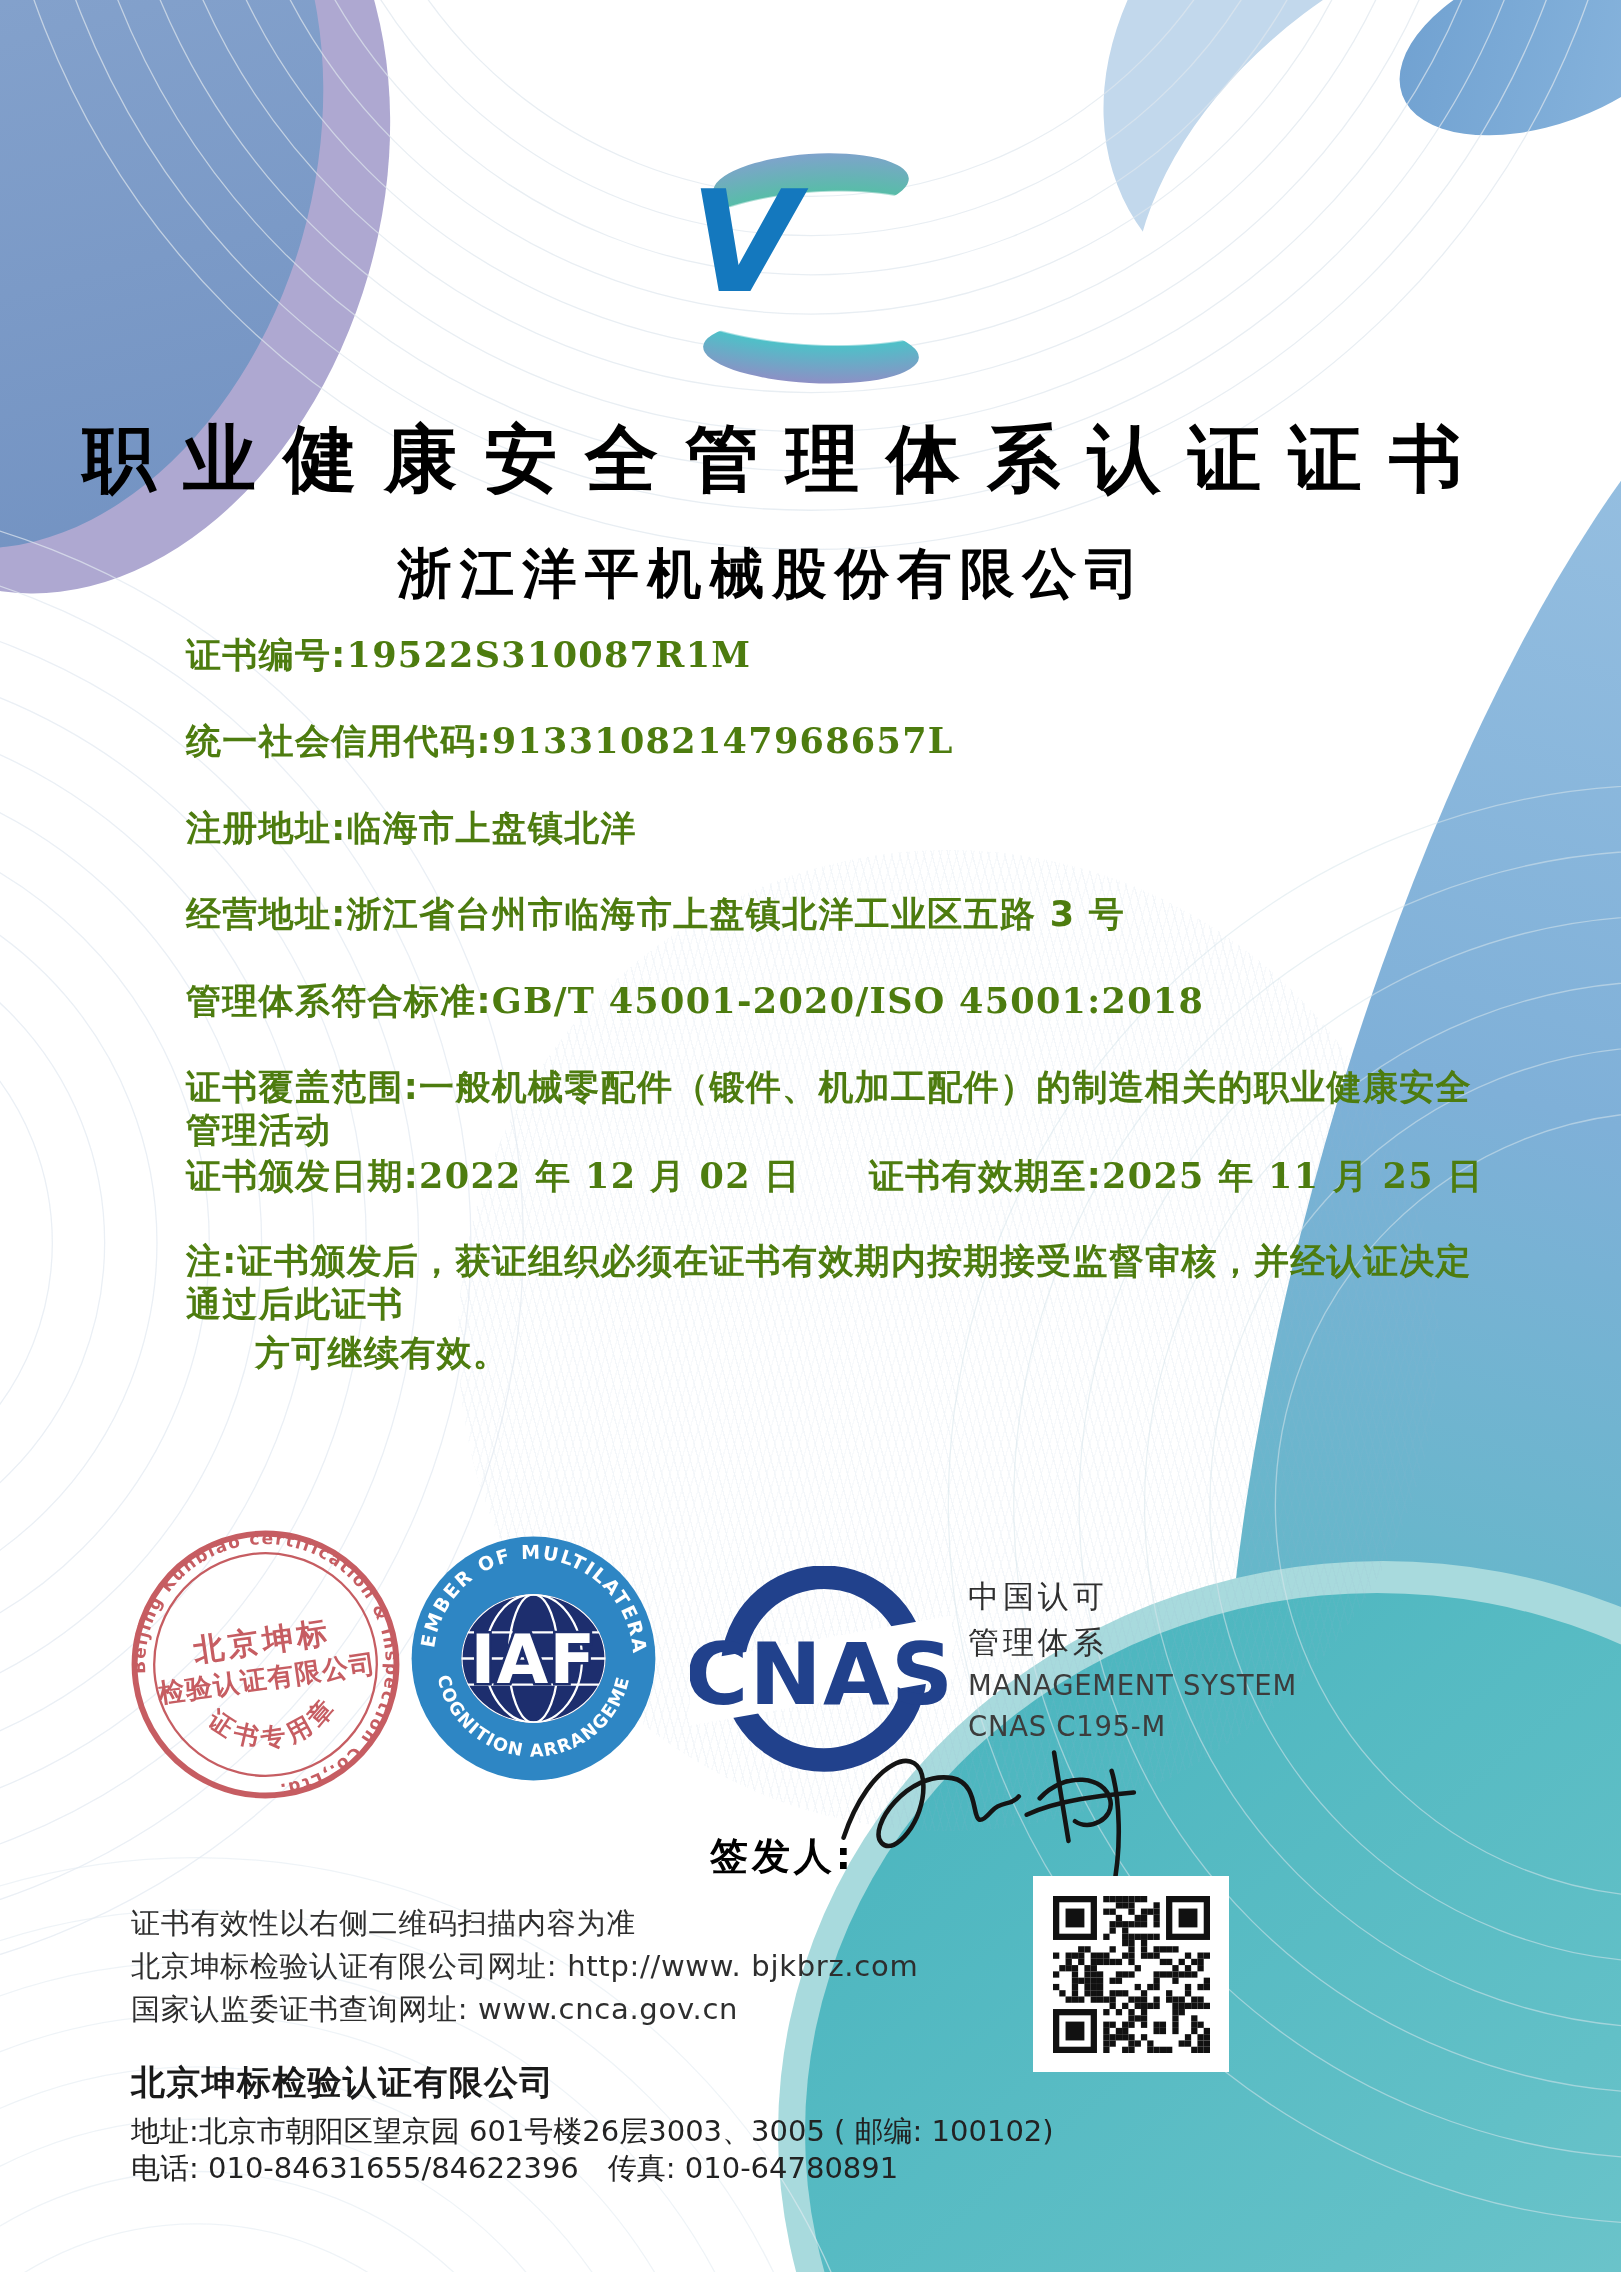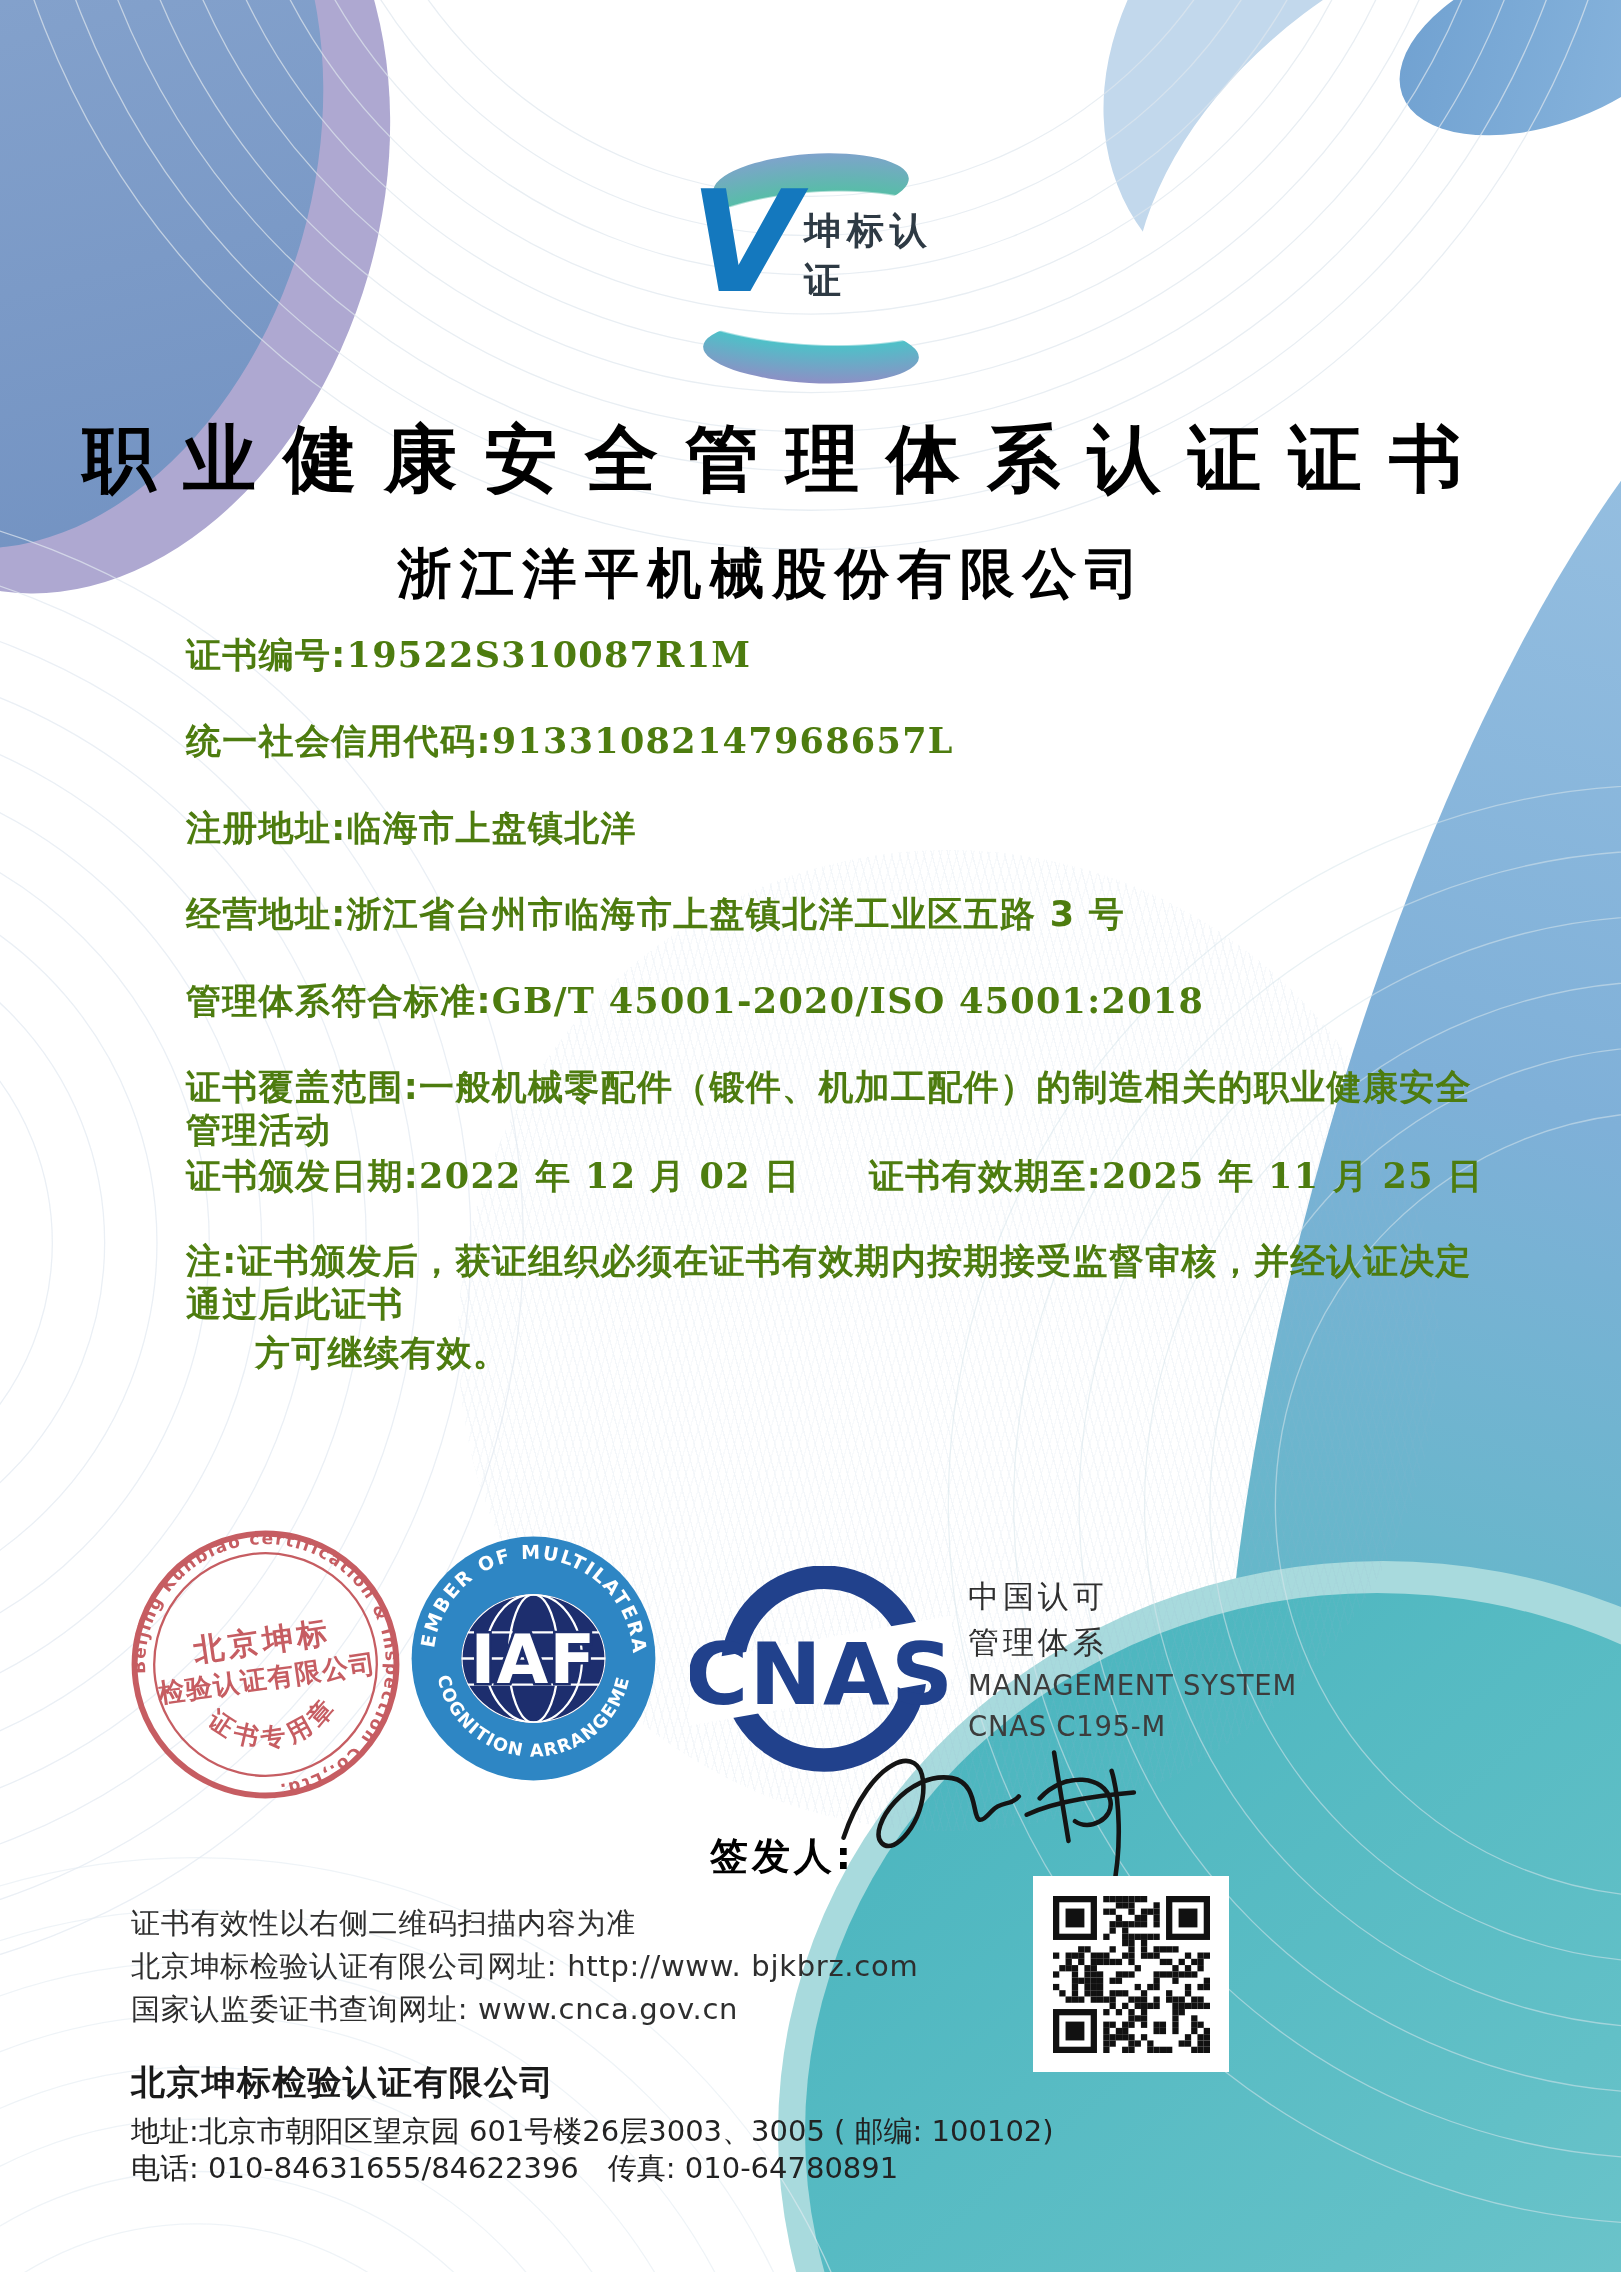--- a/index.html
+++ b/index.html
@@ -139,21 +139,20 @@
       <circle cx="2550" cy="2300" r="800"></circle>
         <circle cx="2550" cy="2300" r="900"></circle>
       <circle cx="2550" cy="2300" r="1000"></circle>
         <circle cx="2550" cy="2300" r="1100"></circle>
     </g>
   </svg>
 
   <div class="logo">
     <div class="sw-top"></div>
     <div class="logo-v">V</div>
-    <div class="logo-cjk">坤标认证</div>
     <div class="sw-bot"></div>
   </div>
 
   <div class="title">职业健康安全管理体系认证证书</div>
   <div class="company">浙江洋平机械股份有限公司</div>
 
   <div class="frow" style="top:633px">
     <span class="lbl">证书编号:</span><span class="val val-strong">19522S310087R1M</span>
   </div>
   <div class="frow" style="top:719px">

